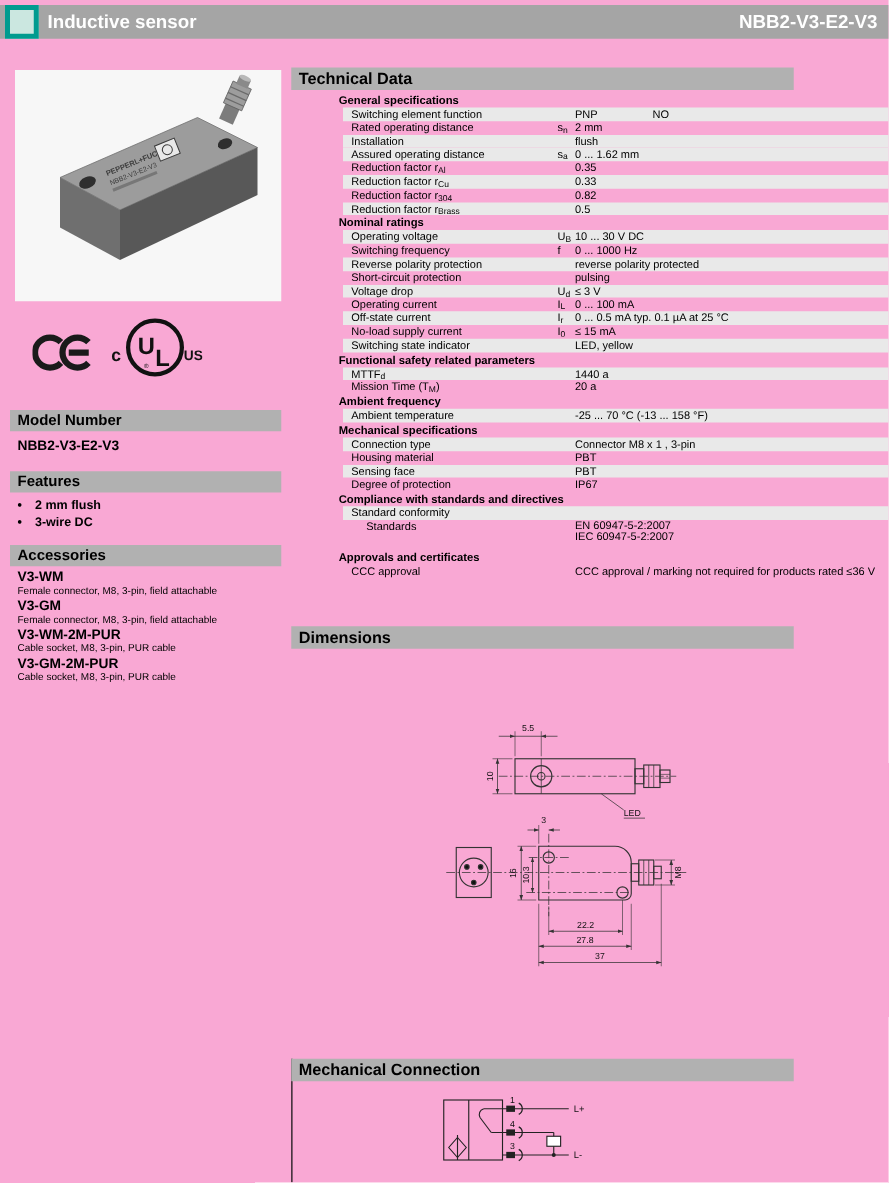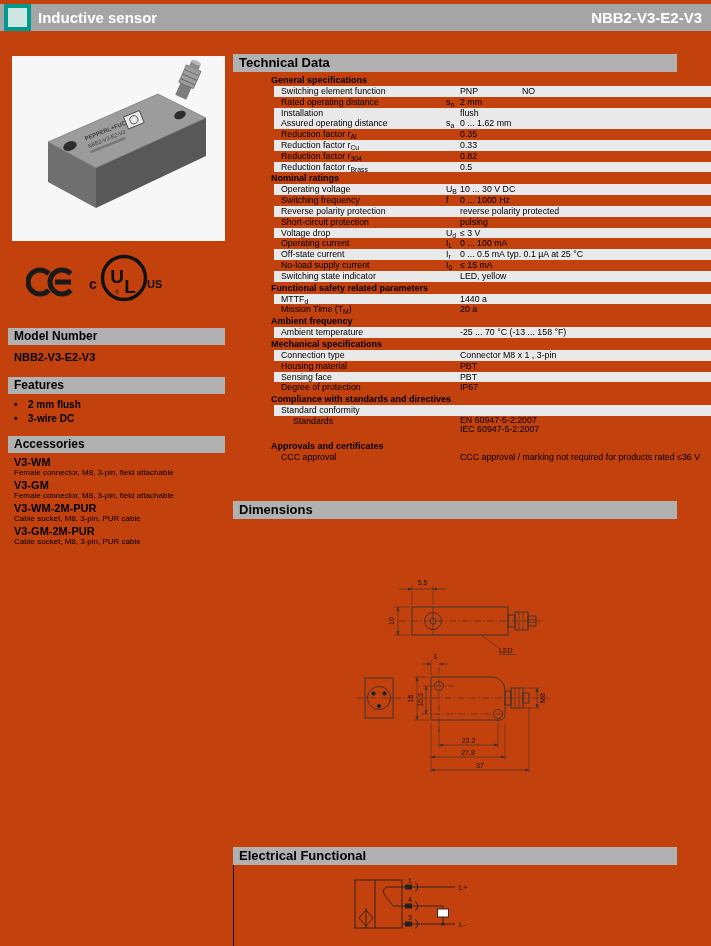--- a/index.html
+++ b/index.html
@@ -1,30 +1,30 @@
 <!DOCTYPE html>
 <html><head>
 <meta charset="utf-8">
 <style>
   html,body { margin:0; padding:0; background:#ffffff; }
   body { font-family:"Liberation Sans", sans-serif; }
-  .page { position:relative; width:711px; height:946px; background:#c2410c; overflow:hidden; }
+  .page { position:relative; width:711px; height:946px; background:#f9a8d4; overflow:hidden; }
 
   
   .topbar { position:absolute; left:0; top:4px; width:711px; height:27px; background:#a5a5a5; }
   .logo-sq { position:absolute; left:4px; top:0px; width:19px; height:19px;
              background:#cbe7e0; border:4px solid #009b8f; }
   .topbar-title { position:absolute; left:38px; top:5px; color:#fff; font-weight:bold; font-size:15px; white-space:nowrap; }
   .topbar-model { position:absolute; right:9px; top:5px; color:#fff; font-weight:bold; font-size:15px; white-space:nowrap; }
 
   
   .lbar { position:absolute; left:8px; width:217px; height:17px; background:#b1b1b1;
           font-weight:bold; font-size:12px; line-height:17px; padding-left:6px;
           box-sizing:border-box; color:#000; }
-  .rbar { position:absolute; left:233px; width:444px; height:18px; background:#b1b1b1;
+  .rbar { position:absolute; left:233px; width:402px; height:18px; background:#b1b1b1;
           font-weight:bold; font-size:13px; line-height:18px; padding-left:6px;
           box-sizing:border-box; color:#000; }
 
   
   .photo { position:absolute; left:12px; top:56px; width:213px; height:185px; background:#f7f7f7; }
   .ce-svg { position:absolute; left:26px; top:264px; }
   .ul-svg { position:absolute; left:86px; top:250px; }
   .model-value { position:absolute; left:14px; top:351px; font-weight:bold; font-size:11px; color:#000; }
   .features-list { position:absolute; left:14px; top:398px; width:205px; }
   .feature-item { font-weight:bold; font-size:10px; line-height:14px; color:#000; display:flex; }
@@ -369,21 +369,21 @@
       <text x="180" y="177.5" font-size="7" text-anchor="middle" fill="#111" transform="rotate(-90 180 177.5)">16</text>
       <text x="190" y="179" font-size="7" text-anchor="middle" fill="#111" transform="rotate(-90 190 179)">10.3</text>
       <text x="235.5" y="221.5" font-size="7" text-anchor="middle" fill="#111">22.2</text>
       <text x="235" y="233.5" font-size="7" text-anchor="middle" fill="#111">27.8</text>
       <text x="247" y="246.5" font-size="7" text-anchor="middle" fill="#111">37</text>
       <text x="312" y="177" font-size="7" text-anchor="middle" fill="#111" transform="rotate(-90 312 177)">M8</text>
     </svg>
   </div>
 
   <div class="vline"></div>
-  <div class="rbar" style="top:847px">Electrical Functional</div>
+  <div class="rbar" style="top:847px">Mechanical Connection</div>
   <div class="elec-area">
     <svg width="457" height="78" viewBox="0 0 457 78">
       <g stroke="#222" stroke-width="0.9" fill="none">
         <rect x="122" y="12" width="47" height="48"></rect>
         <line x1="142" y1="12" x2="142" y2="60"></line>
 
         <polygon points="133,42 140,50 133,58 126,50"></polygon>
         <line x1="133" y1="40" x2="133" y2="60"></line>
 
         <line x1="169" y1="19" x2="154" y2="19"></line>

